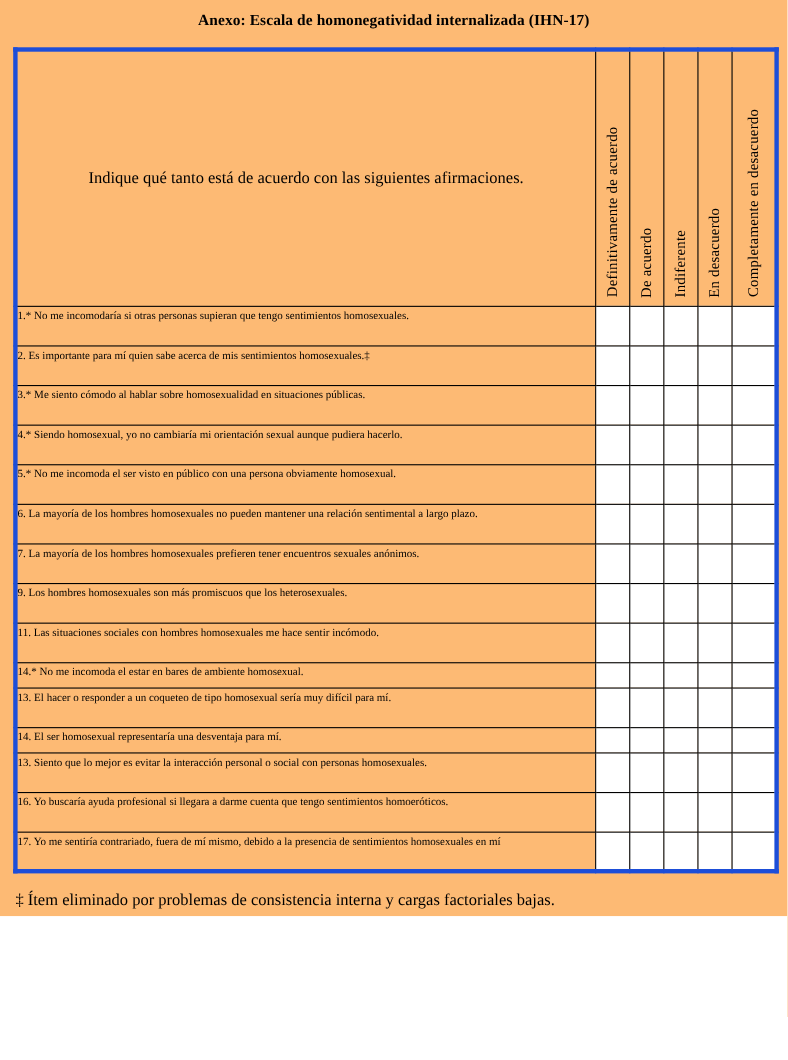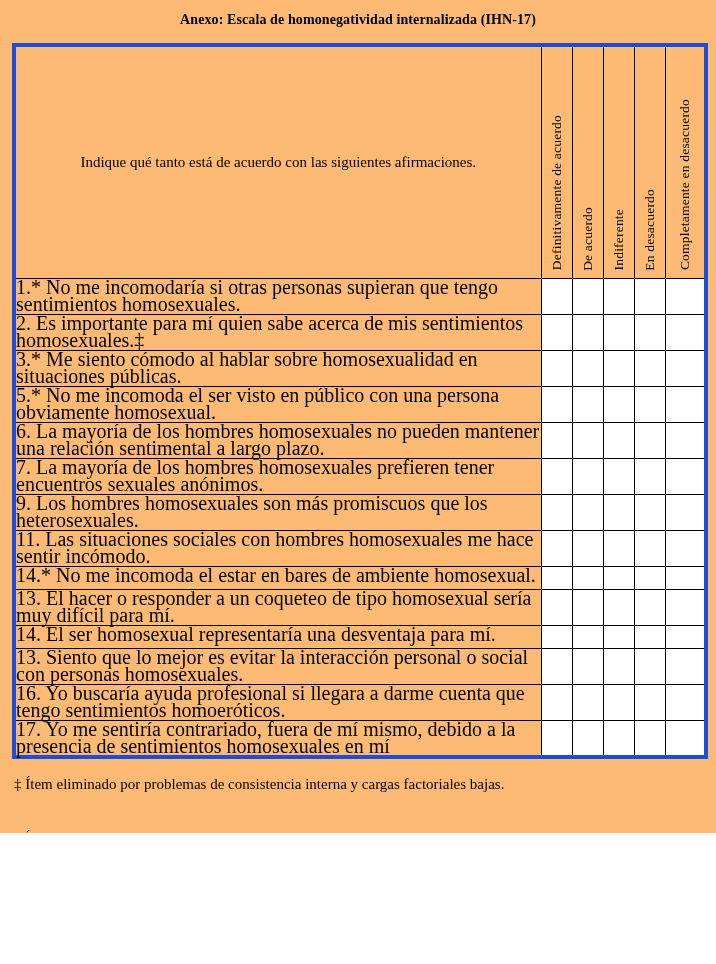--- a/index.html
+++ b/index.html
@@ -54,21 +54,21 @@
     transform: rotate(180deg);
     width: fit-content;
     margin: 0 auto 7px auto;
     font-size: 13.5px;
     white-space: nowrap;
     letter-spacing: 0.2px;
   }
   
   td.q {
     vertical-align: top;
-    font-size: 20px;
+    font-size: 10px;
     line-height: 17px;
     padding: 1px 4px 2px 5px;
   }
   tr.item-row { height: 36px; }
   tr.item-row.short { height: 23px; }
   td.a { background: #ffffff; }
   
   .footnote {
     font-size: 15px;
     margin-left: 14px;
@@ -130,20 +130,28 @@
       </tr>
       <tr class="item-row">
         <td class="q">3.* Me siento cómodo al hablar sobre homosexualidad en situaciones públicas.</td>
         <td class="a"></td>
           <td class="a"></td>
           <td class="a"></td>
           <td class="a"></td>
           <td class="a"></td>
       </tr>
       <tr class="item-row">
+        <td class="q">4.* Siendo homosexual, yo no cambiaría mi orientación sexual aunque pudiera hacerlo.</td>
+        <td class="a"></td>
+          <td class="a"></td>
+          <td class="a"></td>
+          <td class="a"></td>
+          <td class="a"></td>
+      </tr>
+      <tr class="item-row">
         <td class="q">5.* No me incomoda el ser visto en público con una persona obviamente homosexual.</td>
         <td class="a"></td>
           <td class="a"></td>
           <td class="a"></td>
           <td class="a"></td>
           <td class="a"></td>
       </tr>
       <tr class="item-row">
         <td class="q">6. La mayoría de los hombres homosexuales no pueden mantener una relación sentimental a largo plazo.</td>
         <td class="a"></td>

